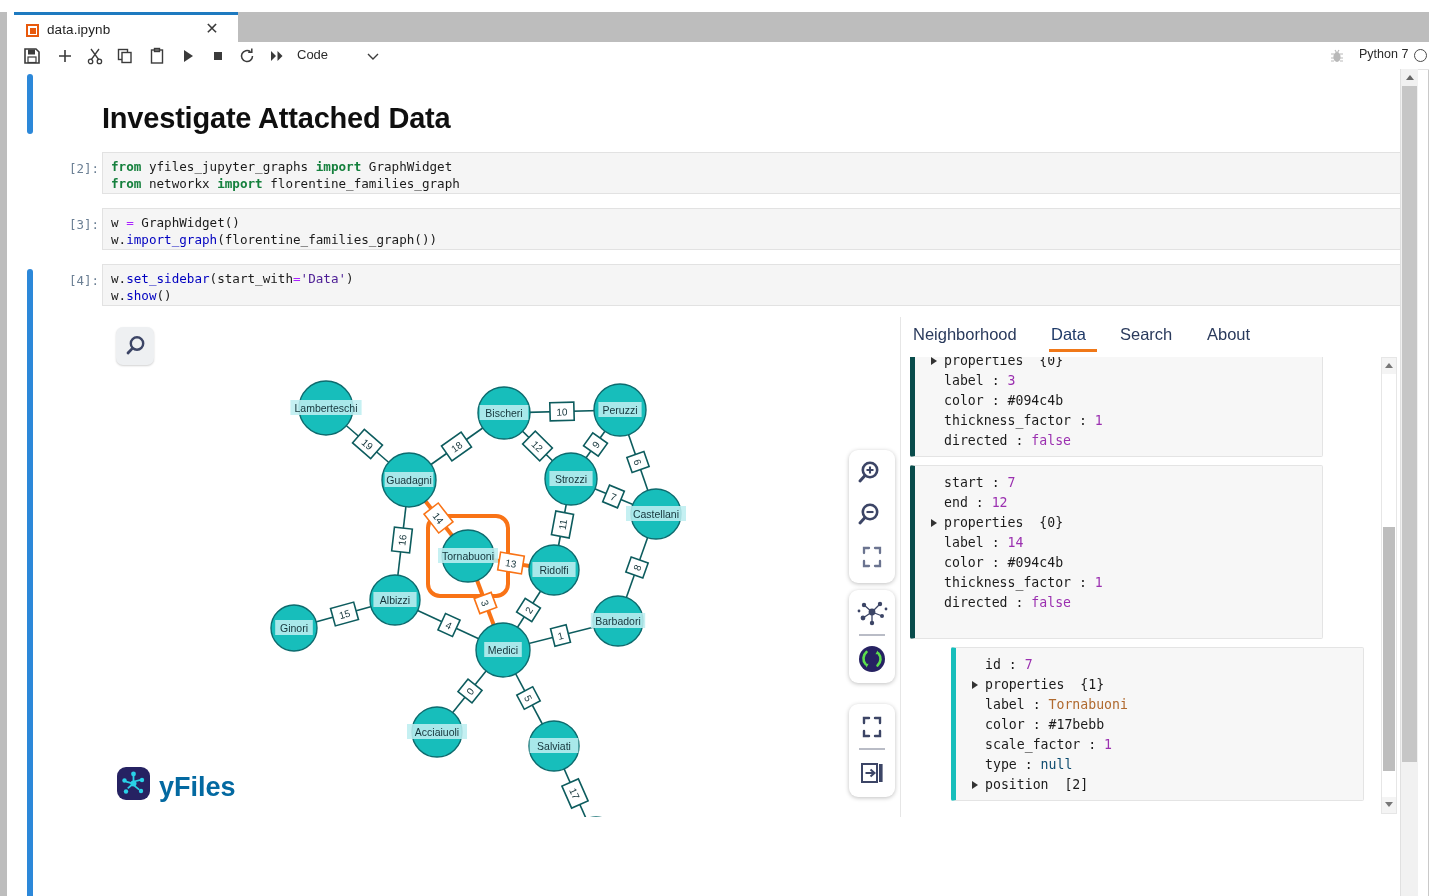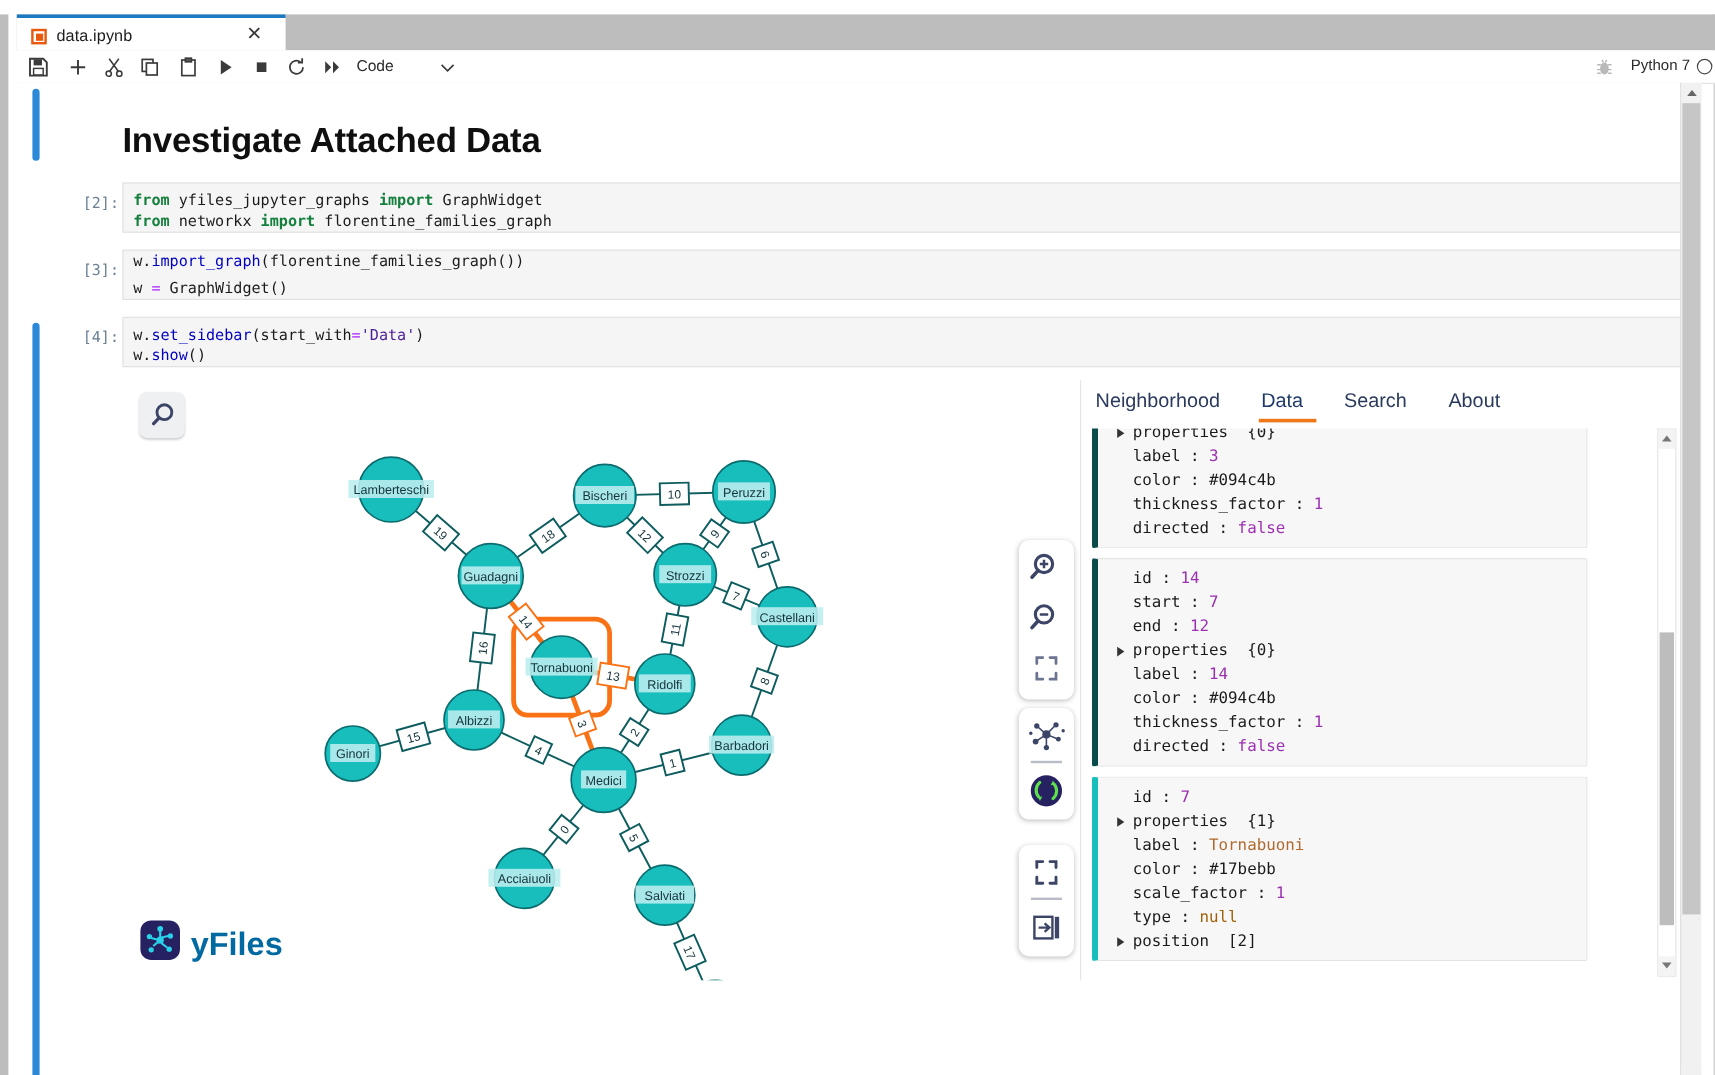--- a/index.html
+++ b/index.html
@@ -77,30 +77,30 @@
            border-left:1px solid #e6e6e6;padding-left:28px;}
   .tabs{position:absolute;left:0;top:0;width:507px;height:40px;}
   .stab{position:absolute;top:8px;font-size:16.5px;color:#2a3a5c;}
   .stab.active{color:#1f3a68;}
   .stab-ul{position:absolute;height:3px;background:#f07818;}
 
   .datalist{position:absolute;left:9px;top:40px;width:488px;height:457px;background:#ffffff;overflow:hidden;}
   .card{position:absolute;left:0;width:413px;background:#f7f7f7;border:1px solid #e4e4e4;
         border-left-width:5px;border-left-style:solid;box-sizing:border-box;border-radius:2px;}
   .card.edge{border-left-color:#094c4b;}
-  .card.node{border-left-color:#17bebb;}
+  .card.node{border-left-color:#17bebb;margin-left:41px;}
   .row{font-family:"DejaVu Sans Mono",monospace;font-size:13.2px;line-height:20px;color:#1b1b1b;
        white-space:pre;padding-left:29px;position:relative;}
   .row .arrow{position:absolute;left:16px;top:6px;width:0;height:0;
               border-top:4px solid transparent;border-bottom:4px solid transparent;border-left:6px solid #333;}
   .v-num{color:#9b30b0;}
   .v-str{color:#b06a2f;}
   .v-hex{color:#1b1b1b;}
   .v-bool{color:#9b30b0;}
-  .v-null{color:#a16207;}
+  .v-null{color:#0c4a6e;}
 
   .dscroll{position:absolute;left:480px;top:40px;width:16px;height:457px;background:#ffffff;border:1px solid #e6e6e6;box-sizing:border-box;}
   .dscroll .up,.dscroll .dn{position:absolute;left:0;width:14px;height:16px;background:#f4f4f4;}
   .dscroll .up{top:0;}.dscroll .dn{bottom:0;}
   .dscroll .thumb{position:absolute;left:1px;top:169px;width:12px;height:244px;background:#bdbdbd;}
   .tri2{width:0;height:0;margin:5px auto;}
   .tri2-up{border-left:4px solid transparent;border-right:4px solid transparent;border-bottom:5px solid #777;}
   .tri2-dn{border-left:4px solid transparent;border-right:4px solid transparent;border-top:5px solid #777;}
 
   .glabel{font-family:"Liberation Sans",sans-serif;font-size:10.5px;fill:#14343a;}
@@ -200,22 +200,22 @@
       <div class="prompt" style="left:55px;top:92px">[2]:</div>
       <div class="codebox" style="left:88px;top:83px;width:1305px;height:42px">
         <div class="codeline" style="padding-top:5px"><span class="kw">from </span><span>yfiles_jupyter_graphs </span><span class="kw">import </span><span>GraphWidget</span></div>
         <div class="codeline"><span class="kw">from </span><span>networkx </span><span class="kw">import </span><span>florentine_families_graph</span></div>
       </div>
     </div>
 
     <div class="cell">
       <div class="prompt" style="left:55px;top:148px">[3]:</div>
       <div class="codebox" style="left:88px;top:139px;width:1305px;height:42px">
+        <div class="codeline" style="padding-top:5px"><span>w </span><span class="op">=</span><span> GraphWidget()</span></div>
         <div class="codeline"><span>w.</span><span class="fn">import_graph</span><span>(florentine_families_graph())</span></div>
-        <div class="codeline" style="padding-top:5px"><span>w </span><span class="op">=</span><span> GraphWidget()</span></div>
       </div>
     </div>
 
     <div class="cell">
       <div class="prompt" style="left:55px;top:204px">[4]:</div>
       <div class="codebox" style="left:88px;top:195px;width:1305px;height:42px">
         <div class="codeline" style="padding-top:5px"><span>w.</span><span class="fn">set_sidebar</span><span>(start_with</span><span class="op">=</span><span class="st">'Data'</span><span>)</span></div>
         <div class="codeline"><span>w.</span><span class="fn">show</span><span>()</span></div>
       </div>
     </div>
@@ -520,21 +520,20 @@
 
         <div class="datalist" id="datalist">
             <div class="card edge" style="top: -14px; height: 114px; padding-top: 7px;">
               <div class="row"><span class="arrow"></span><span>properties  </span><span class="v-hex">{0}</span></div>
               <div class="row"><span>label : </span><span class="v-num">3</span></div>
               <div class="row"><span>color : </span><span class="v-hex">#094c4b</span></div>
               <div class="row"><span>thickness_factor : </span><span class="v-num">1</span></div>
               <div class="row"><span>directed : </span><span class="v-bool">false</span></div>
             </div>
             <div class="card edge" style="top: 108px; height: 174px; padding-top: 7px;">
-              <div class="row"><span>id : </span><span class="v-num">14</span></div>
               <div class="row"><span>start : </span><span class="v-num">7</span></div>
               <div class="row"><span>end : </span><span class="v-num">12</span></div>
               <div class="row"><span class="arrow"></span><span>properties  </span><span class="v-hex">{0}</span></div>
               <div class="row"><span>label : </span><span class="v-num">14</span></div>
               <div class="row"><span>color : </span><span class="v-hex">#094c4b</span></div>
               <div class="row"><span>thickness_factor : </span><span class="v-num">1</span></div>
               <div class="row"><span>directed : </span><span class="v-bool">false</span></div>
             </div>
             <div class="card node" style="top: 290px; height: 154px; padding-top: 7px;">
               <div class="row"><span>id : </span><span class="v-num">7</span></div>

